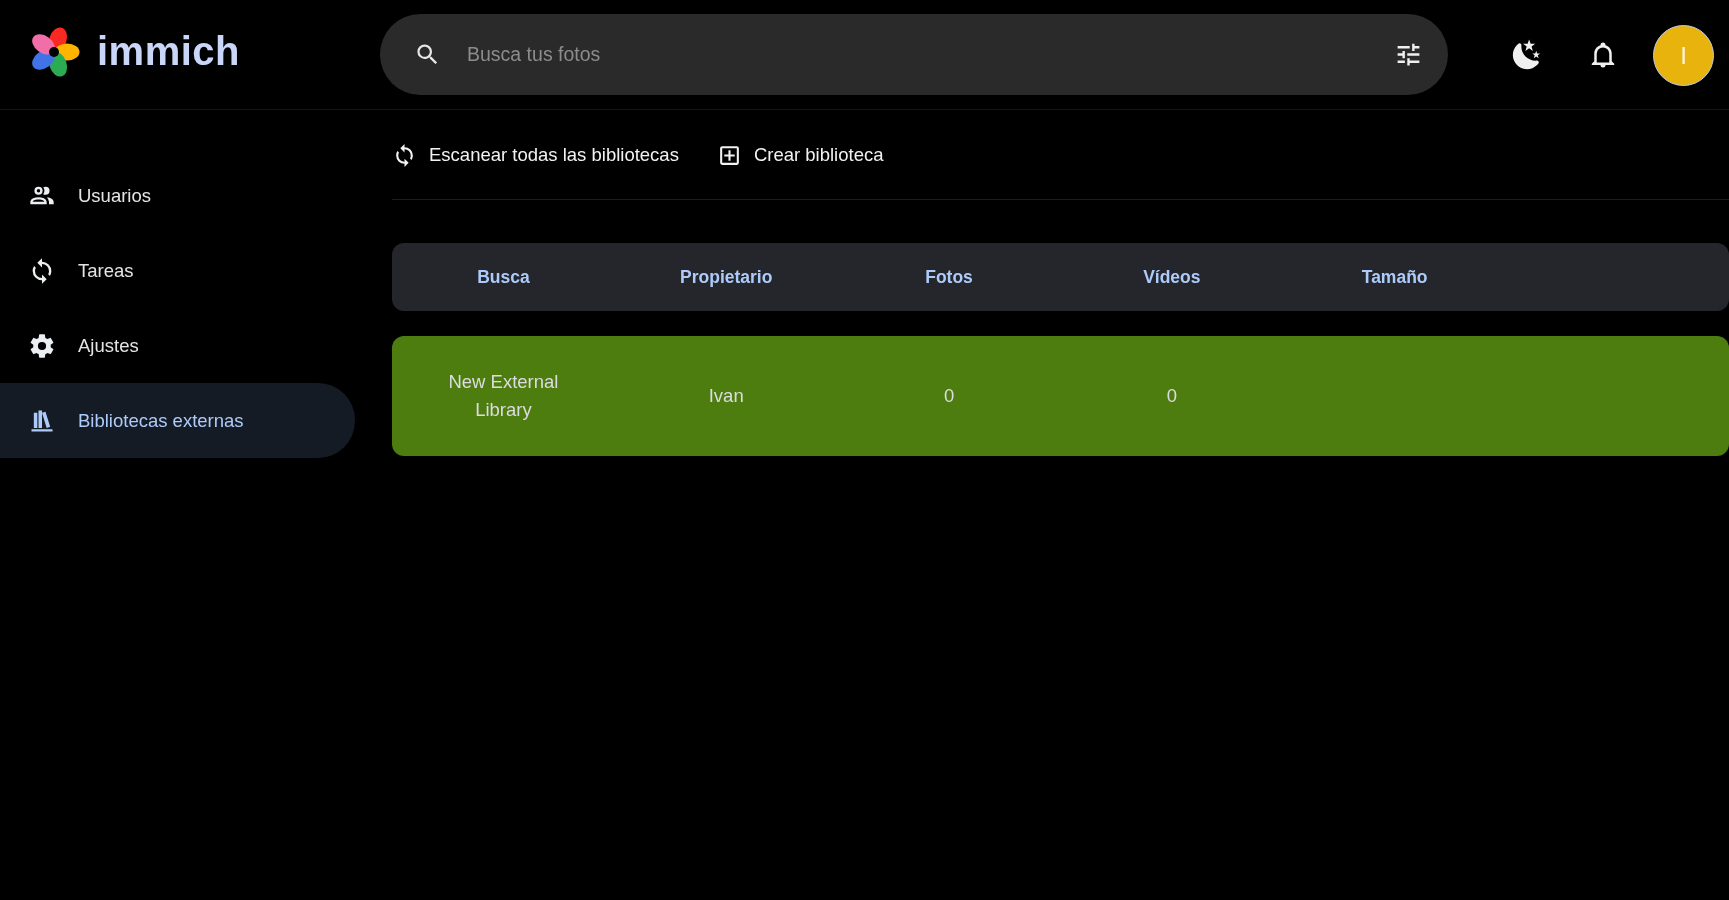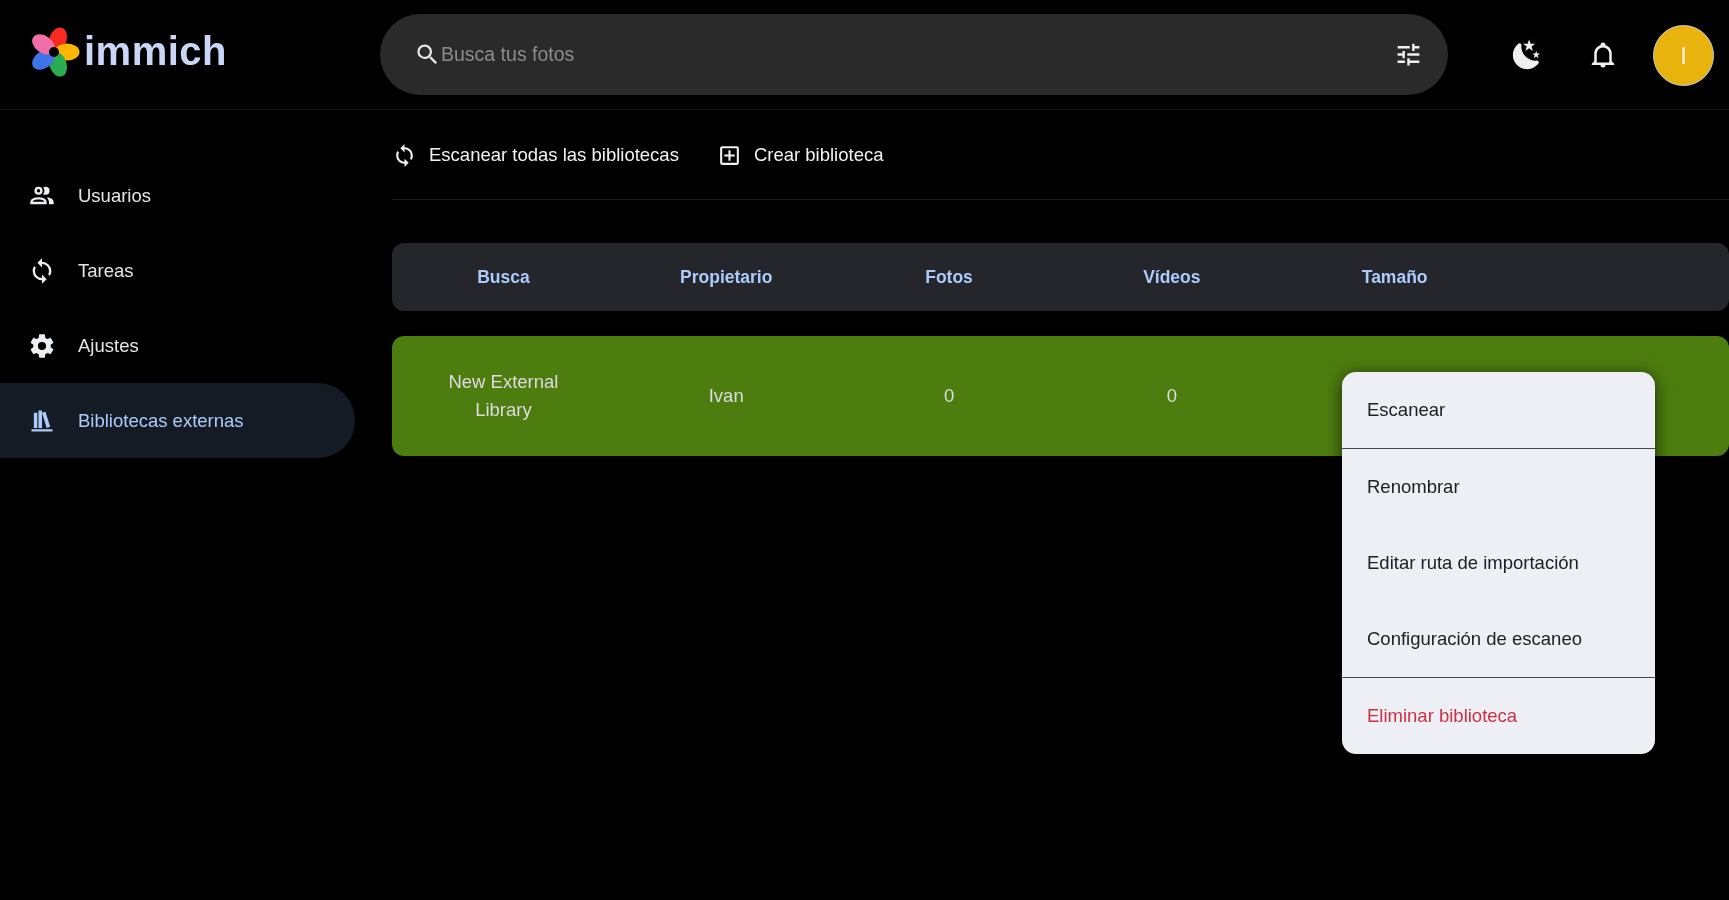--- a/index.html
+++ b/index.html
@@ -6,27 +6,27 @@
   html,body { background:#000; }
   .app {
     position:relative; width:1729px; height:900px; overflow:hidden;
     background:#000; font-family:"Liberation Sans", sans-serif;
     -webkit-font-smoothing:antialiased;
   }
 
   
   .topbar { position:absolute; left:0; top:0; right:0; height:110px;
     border-bottom:1px solid rgba(255,255,255,0.08); }
-  .logo { position:absolute; left:26px; top:23px; display:flex; align-items:center; gap:2px; }
+  .logo { position:absolute; left:26px; top:23px; display:flex; align-items:center; gap:15px; }
   .wordmark { font-size:40px; font-weight:bold; color:#c9d6f7; letter-spacing:0.5px; }
 
   .search { position:absolute; left:380px; top:14px; width:1068px; height:81px;
     background:#2a2a2b; border-radius:41px; display:flex; align-items:center; }
   .search .mag { margin-left:34px; flex:0 0 auto; }
-  .search input { flex:1; background:transparent; border:none; outline:none;
+  .search input { flex:1; margin-left:26px; background:transparent; border:none; outline:none;
     color:#ddd; font-size:19.5px; font-family:"Liberation Sans", sans-serif; }
   .search input::placeholder { color:#8c8c8e; }
   .search .tune { margin-right:25px; flex:0 0 auto; cursor:pointer; }
 
   .top-icon-btn { position:absolute; top:0; height:110px; display:flex; align-items:center; cursor:pointer; }
   .btn-moon { left:1510px; }
   .btn-bell { left:1588px; }
   .avatar { position:absolute; left:1653px; top:25px; width:61px; height:61px; border-radius:50%;
     background:#e7b30c; border:1.5px solid #bfcade; display:flex; align-items:center; justify-content:center;
     color:#faf5e3; font-size:24px; font-weight:500; cursor:pointer; }
@@ -190,23 +190,14 @@
     <div class="trow">
       <div class="cell name">New External Library</div>
       <div class="cell">Ivan</div>
       <div class="cell">0</div>
       <div class="cell">0</div>
       <div class="cell"></div>
       <div class="cell"></div>
     </div>
   </div>
 
-  <div class="menu">
-    <div class="menu-item">Escanear</div>
-    <div class="menu-divider"></div>
-    <div class="menu-item">Renombrar</div>
-    <div class="menu-item">Editar ruta de importación</div>
-    <div class="menu-item">Configuración de escaneo</div>
-    <div class="menu-divider"></div>
-    <div class="menu-item danger">Eliminar biblioteca</div>
-  </div>
 
 </div>
 
 </body></html>

